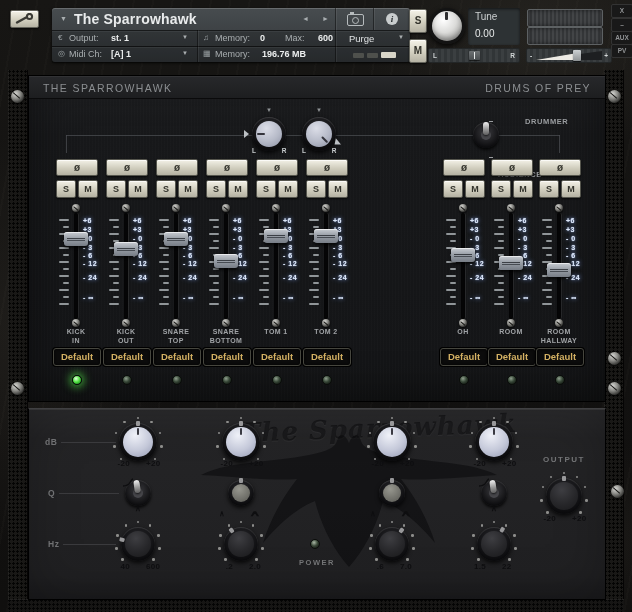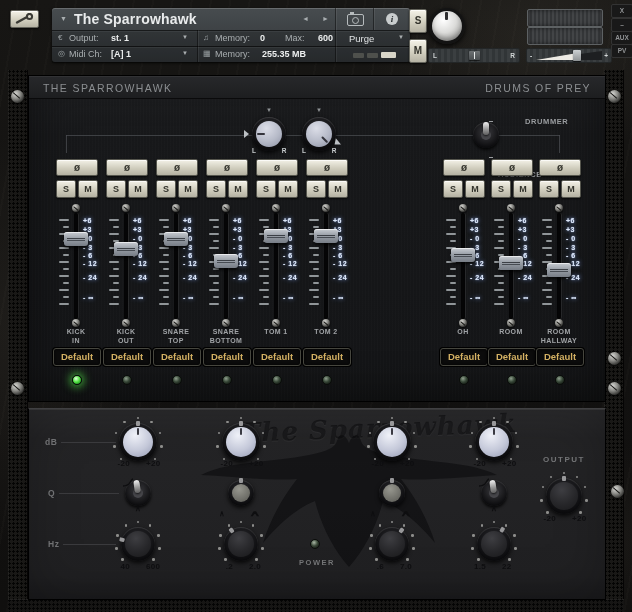--- a/index.html
+++ b/index.html
@@ -195,30 +195,34 @@
     <span class="kval" style="left:266px;top:25px">600</span>
     <span class="kval" style="left:297px;top:25px;font-weight:normal;color:#dfe2e3;font-size:9.5px">Purge</span>
     <span class="karr" style="left:346px;top:26px;font-size:6px">▼</span>
 
     <span class="kico" style="left:6px;top:41px">◎</span>
     <span class="klab" style="left:17px;top:41px">Midi Ch:</span>
     <span class="kval" style="left:59px;top:41px">[A] 1</span>
     <span class="karr" style="left:130px;top:42px;font-size:6px">▼</span>
     <span class="kico" style="left:151px;top:41px">▦</span>
     <span class="klab" style="left:163px;top:41px">Memory:</span>
-    <span class="kval" style="left:210px;top:41px">255.35 MB</span>
+    <span class="kval" style="left:210px;top:41px">196.76 MB</span>
     <div class="mbar" style="left:301px;top:45px;width:11px;height:5px"></div>
     <div class="mbar" style="left:315px;top:45px;width:11px;height:5px"></div>
     <div class="mbar" style="left:329px;top:44px;width:15px;height:6px;background:#d8d5c8"></div>
   </div>
 
   <div class="beige" style="left:409px;top:9px;width:16px;height:22px;font-size:10px;line-height:22px">S</div>
   <div class="beige" style="left:409px;top:39px;width:16px;height:22px;font-size:10px;line-height:22px">M</div>
 
   <div class="tknob"></div>
+  <div class="tpanel">
+    <div style="position:absolute;left:7px;top:3px;font-size:10px;color:#ccd0d1">Tune</div>
+    <div style="position:absolute;left:7px;top:20px;font-size:10px;color:#e7e9e9">0.00</div>
+  </div>
 
   <div class="meter" style="top:9px"></div>
   <div class="meter" style="top:27px"></div>
 
   <div class="hslider" style="left:428px;width:90px">
     <span class="sl-l" style="left:4px">L</span>
     <span class="sl-l" style="right:4px">R</span>
     <div class="phandle"></div>
   </div>
   <div class="hslider" style="left:526px;width:84px">

